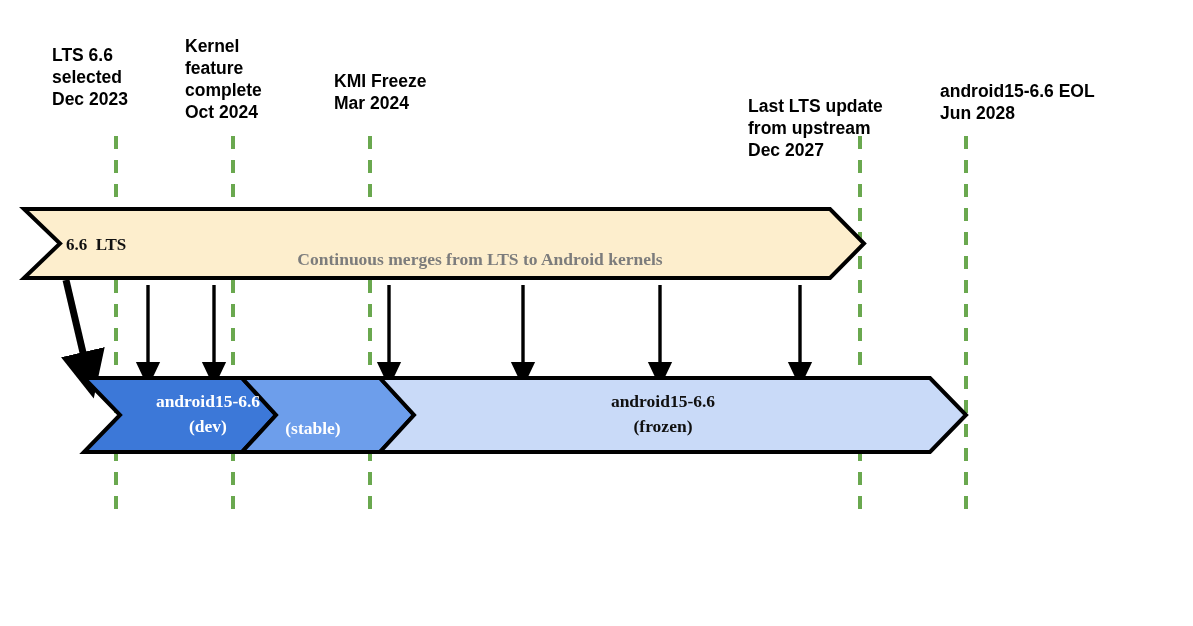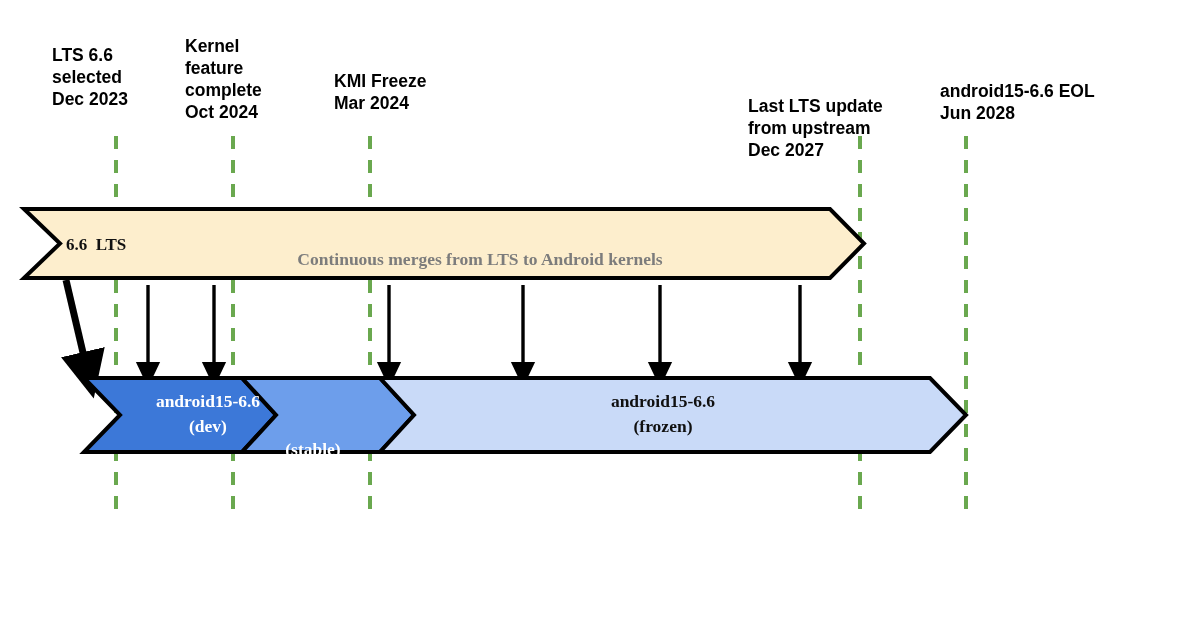--- a/index.html
+++ b/index.html
@@ -115,18 +115,18 @@
       <div class="milestone-label" style="left: 940px; top: 80px;">android15-6.6 EOL
 Jun 2028</div>
     </div>
 
   <div class="banner-text lts-title" id="lts-title" style="left: 66px; top: 231.5px;">6.6  LTS</div>
   <div class="banner-text lts-caption" id="lts-caption" style="left: 260px; top: 230.5px; width: 440px; margin-top: 16px;">Continuous merges from LTS to Android kernels</div>
 
   <div id="segment-labels-layer">
       <div class="banner-text seg-label-white" style="left: 118px; top: 389px; width: 180px; color: rgb(255, 255, 255);">android15-6.6
 (dev)</div>
-      <div class="banner-text seg-label-white" style="left: 238px; top: 416px; width: 150px; color: rgb(255, 255, 255); margin-top: 21px;">(stable)</div>
+      <div class="banner-text seg-label-white" style="left: 238px; top: 416px; width: 150px; color: rgb(255, 255, 255);">(stable)</div>
       <div class="banner-text seg-label-black" style="left: 548px; top: 389px; width: 230px; color: rgb(16, 16, 16);">android15-6.6
 (frozen)</div>
     </div>
 
 </div>
 
 </body></html>

